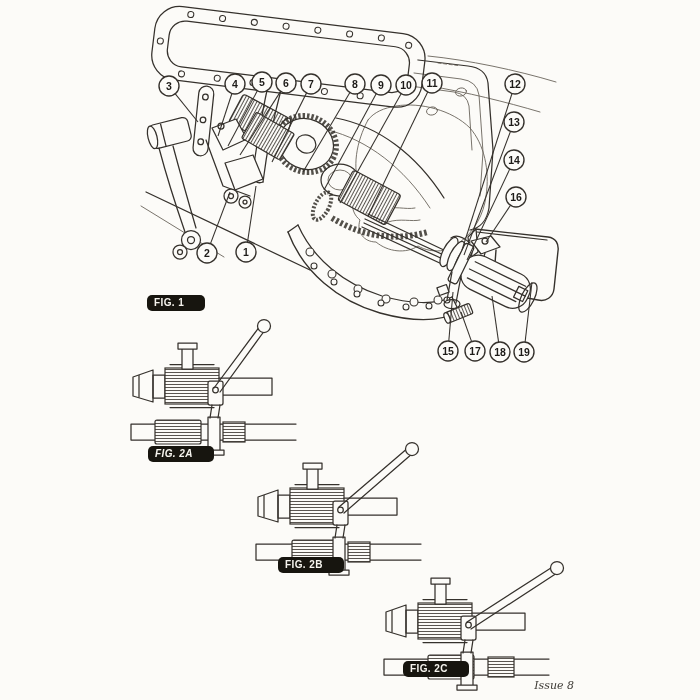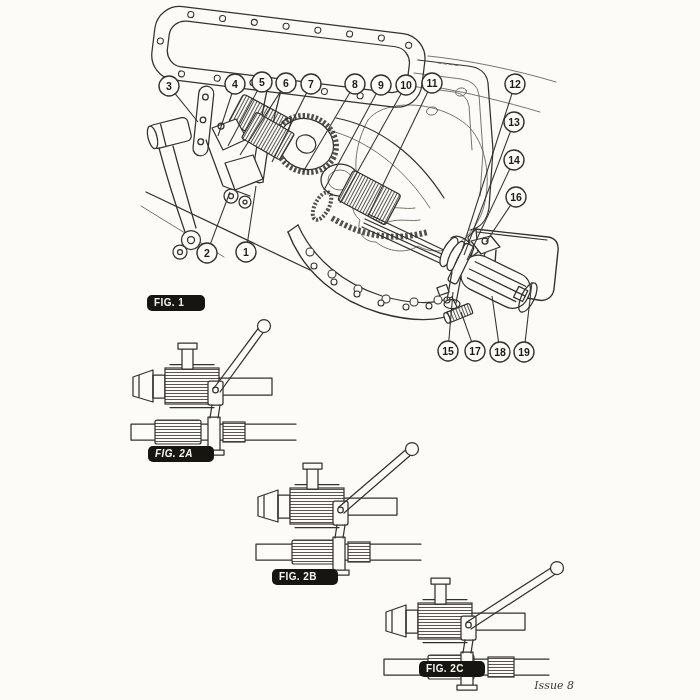--- a/index.html
+++ b/index.html
@@ -366,17 +366,17 @@
       <use href="#sf-over"></use>
       <g>
         <path class="s" d="M91,67 L178,11 M95,74 L181,18"></path>
         <circle class="w" cx="181" cy="13" r="6.5" stroke-width="1.3"></circle>
       </g>
     </g>
   </svg>
 
   <div class="figlabel" style="left:147px;top:295px;">FIG. 1</div>
   <div class="figlabel" style="left:148px;top:446px;font-style:italic;">FIG. 2A</div>
-  <div class="figlabel" style="left:272px;top:557px;margin-top:12px;">FIG. 2B</div>
-  <div class="figlabel" style="left:419px;top:661px;">FIG. 2C</div>
+  <div class="figlabel" style="left:278px;top:557px;">FIG. 2B</div>
+  <div class="figlabel" style="left:403px;top:661px;">FIG. 2C</div>
 
   <div class="issue">Issue 8</div>
 </div>
 
 </body></html>

